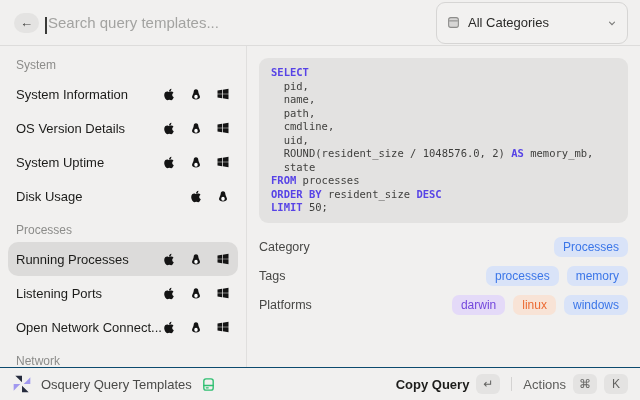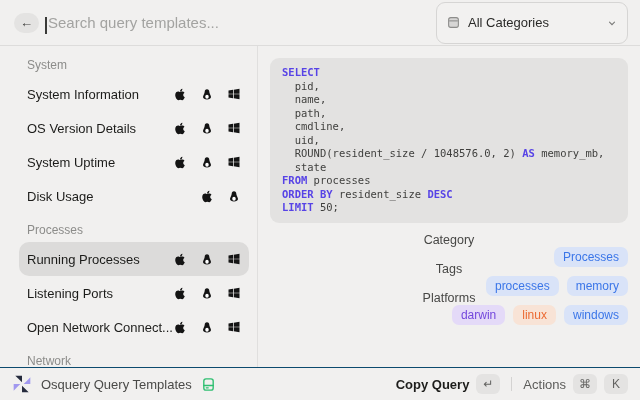--- a/index.html
+++ b/index.html
@@ -11,35 +11,35 @@
   .topbar { height:46px; flex:0 0 46px; display:flex; align-items:center; padding:0 12px 0 14px; border-bottom:1px solid #dddcdb; }
   .back-btn { width:25px; height:20px; border:none; border-radius:10px; background:#e4e3e2; color:#3c3c3a; font-size:13px; line-height:20px; cursor:pointer; display:flex; align-items:center; justify-content:center; flex:0 0 auto; }
   .search-wrap { position:relative; flex:1; display:flex; align-items:center; margin-left:6px; }
   .caret { position:absolute; left:0; top:3px; width:1.5px; height:17px; background:#3a3a38; }
   .search-input { width:100%; border:none; outline:none; background:transparent; font-family:"Liberation Sans",sans-serif; font-size:15px; color:#be185d; padding-left:3px; }
   .search-input::placeholder { color:#a3a3a1; }
   .dropdown { flex:0 0 auto; display:flex; align-items:center; gap:8px; height:42px; padding:0 10px; border:1px solid #d6d5d4; border-radius:9px; background:#f2f1f0; font-size:13px; color:#2a2a28; width:192px; cursor:pointer; }
   .dropdown .dd-label { flex:1; }
 
   
-  .body { flex:1; display:flex; overflow:hidden;padding-left:11px; }
+  .body { flex:1; display:flex; overflow:hidden; }
   .sidebar { width:246px; flex:0 0 246px; overflow:hidden; padding-top:2px; }
   .section-title { padding:10px 16px 5px 16px; font-size:12px; color:#8c8c8a; }
   .side-item { height:34px; margin:0 8px; padding:0 8px; border-radius:10px; display:flex; align-items:center; cursor:pointer; }
   .side-item.selected { background:#dcdbda; }
   .side-item .lbl { flex:1; font-size:13px; color:#1c1c1a; white-space:nowrap; overflow:hidden; }
   .plat-icons { display:flex; gap:15px; align-items:center; margin-right:1px; }
   .plat-icons svg { display:block; }
 
   .detail { flex:1; border-left:1px solid #e0dfde; overflow:hidden; display:flex; flex-direction:column; }
   .codeblock { margin:12px 12px 0 12px; background:#e3e2e1; border-radius:9px; padding:8px 12px; font-family:"DejaVu Sans Mono", monospace; font-size:10.5px; line-height:13.5px; white-space:pre; color:#3f3f3d; }
   .tok-kw { color:#5743e6; font-weight:bold; }
   .tok-id { color:#3f3f3d; }
   .meta { margin-top:10px; }
-  .meta-row { height:29px; display:flex; align-items:center; padding:0 12px;flex-direction:column; }
+  .meta-row { height:29px; display:flex; align-items:center; padding:0 12px; }
   .meta-label { font-size:12.5px; color:#474745; }
   .meta-badges { margin-left:auto; display:flex; gap:8px; }
   .badge { font-size:12px; padding:3px 9px; border-radius:7px; line-height:14px; }
   .b-blue { color:#3b76e8; background:#d9e3f8; }
   .b-purple { color:#7348dc; background:#e4daf8; }
   .b-orange { color:#ec6a33; background:#f8e3d6; }
 
   
   .bottombar { height:33px; flex:0 0 33px; border-top:1px solid #0c4a6e; display:flex; align-items:center; padding:0 12px; background:#f1f0ef; }
   .bb-left { display:flex; align-items:center; gap:9px; }

